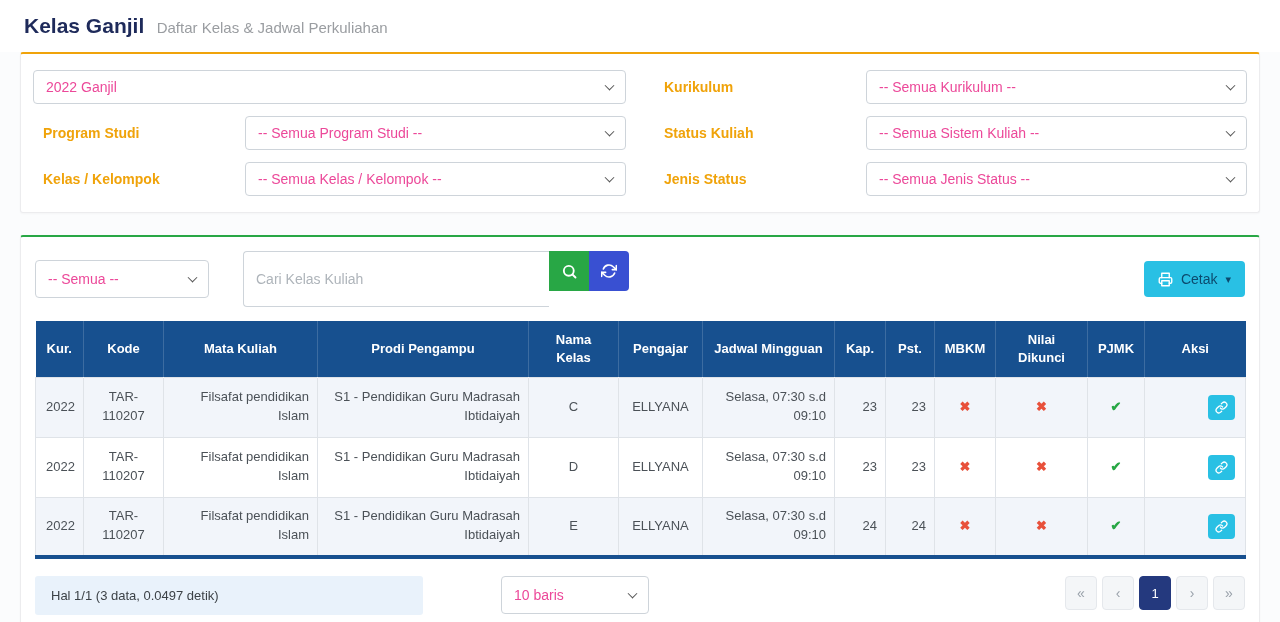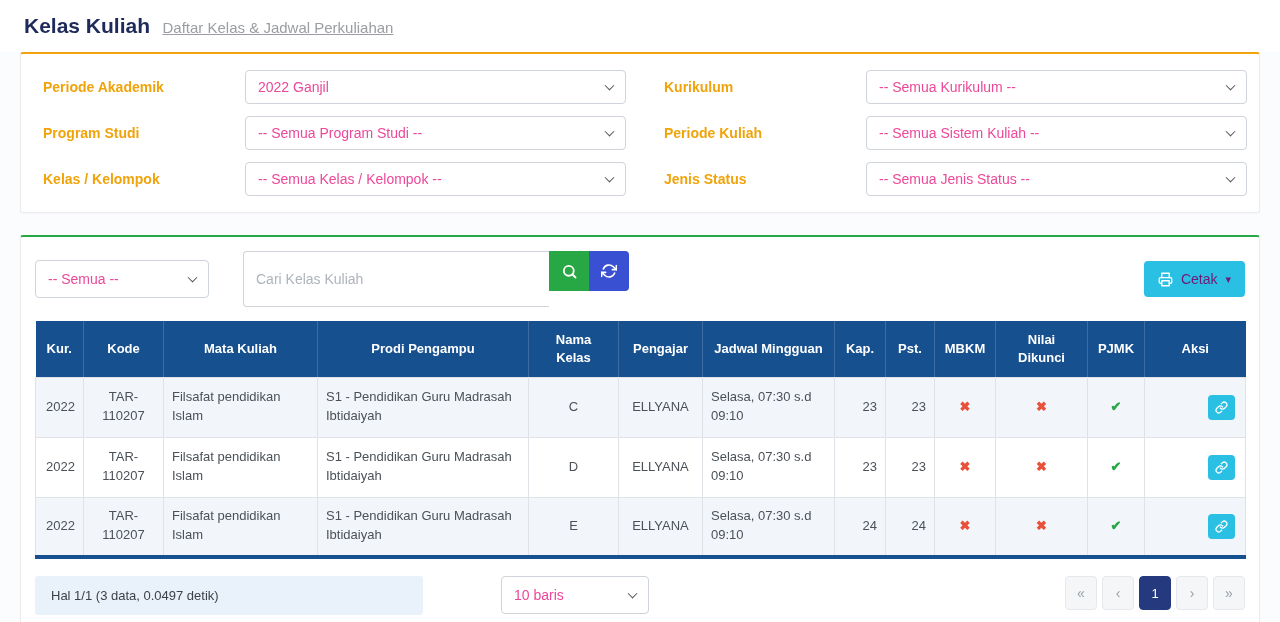--- a/index.html
+++ b/index.html
@@ -2,21 +2,21 @@
 <html><head>
 <meta charset="utf-8">
 <style>
   * { margin:0; padding:0; box-sizing:border-box; }
   html,body { width:1280px; height:622px; overflow:hidden; }
   body { font-family:"Liberation Sans", sans-serif; background:#fbfcfd; color:#444; }
 
   
   .page-header { padding:14px 24px 14px; background:#fff; }
   .page-title { display:inline; font-size:21px; font-weight:bold; color:#1e2a5a; }
-  .page-subtitle { display:inline; font-size:15px; color:#9a9da1; margin-left:8px; font-weight:normal;text-decoration:underline; }
+  .page-subtitle { display:inline; font-size:15px; color:#9a9da1; margin-left:8px; font-weight:normal; }
 
   
   .card { margin:0 20px; background:#fff; border:1px solid #ececee; border-radius:3px; box-shadow:0 1px 2px rgba(0,0,0,.03); }
   .card.filters { border-top:2px solid #f0a30a; padding:16px 12px 16px; }
   .card.main { border-top:2px solid #28a745; margin-top:22px; padding:14px 14px 0; }
 
   
   .filter-grid { display:grid; grid-template-columns:1fr 1fr; column-gap:28px; row-gap:12px; }
   .filter-row { display:flex; align-items:center; }
   .filter-label { width:212px; flex:none; font-size:14px; font-weight:bold; color:#f0a30a; padding-left:10px; }
@@ -35,33 +35,33 @@
   .sel-wrap.w-small { flex:none; width:174px; }
   .sel-wrap.w-small select, .sel-wrap.w-rows select { height:38px; }
   .search-group { display:flex; margin-left:34px; }
   .search-input { width:306px; height:56px; border:1px solid #ced4da; border-right:none;
     border-radius:4px 0 0 4px; padding:0 12px; font-size:14px; color:#555;
     font-family:"Liberation Sans", sans-serif; }
   .search-input::placeholder { color:#aeb4ba; }
   .btn { border:none; cursor:pointer; display:inline-flex; align-items:center; justify-content:center; }
   .btn-search { width:40px; height:40px; background:#28a745; }
   .btn-refresh { width:40px; height:40px; background:#3950d2; border-radius:0 4px 4px 0; }
-  .btn-print { margin-left:auto; height:36px; background:#29c0e4; color:#701a75; border-radius:4px;
+  .btn-print { margin-left:auto; height:36px; background:#29c0e4; color:#0c4a6e; border-radius:4px;
     padding:0 14px; font-size:14px; gap:8px; }
   .caret { font-size:11px; line-height:1; }
 
   
   table { width:100%; border-collapse:collapse; margin-top:14px; border-bottom:4px solid #17508f; table-layout:fixed; }
   thead th { background:#17508f; color:#fff; font-size:13px; font-weight:bold; height:56px;
     padding:6px 8px; border-right:1px solid rgba(255,255,255,.16); vertical-align:middle; text-align:center; line-height:1.35; }
   thead th:last-child { border-right:none; }
   tbody td { font-size:13px; color:#4b5157; height:60px; padding:8px 8px;
     border:1px solid #dfe3e8; vertical-align:middle; line-height:1.45; background-clip:padding-box; }
   tbody tr:nth-child(odd) td { background:#f2f5fa; }
-  td.ta-c { text-align:center; } td.ta-r { text-align:right; } td.ta-l { text-align:left; }
+  td.ta-c { text-align:center; } td.ta-r { text-align:right; } td.ta-l { text-align:right; }
   td.mark { text-align:center; font-size:13px; font-weight:bold; }
   td.mark.red { color:#e8503a; } td.mark.green { color:#28a745; }
   .btn-link { width:27px; height:25px; background:#29c0e4; border-radius:4px; }
   td.aksi { text-align:right; padding-right:10px; }
 
   
   .table-footer { display:flex; align-items:flex-start; padding:17px 0 18px; }
   .info-box { flex:none; width:388px; background:#e9f2fb; border-radius:3px;
     padding:12px 16px; font-size:13px; color:#3c4247; }
   .sel-wrap.w-rows { flex:none; width:170px; margin-left:56px;padding-left:22px; }
@@ -69,29 +69,28 @@
   .page-btn { min-width:32px; height:34px; padding:0 11px; border:1px solid #e5e8ec;
     background:#f4f6f8; color:#99a1aa; border-radius:4px; font-size:14px; }
   .page-btn.active { background:#24397e; border-color:#24397e; color:#fff; font-size:13px; }
 
   svg { display:block; }
 </style>
 </head>
 <body>
 
 <div class="page-header">
-  <h1 class="page-title">Kelas Kuliah</h1>
+  <h1 class="page-title">Kelas Ganjil</h1>
   <span class="page-subtitle">Daftar Kelas &amp; Jadwal Perkuliahan</span>
 </div>
 
 <div class="card filters">
   <div class="filter-grid">
 
     <div class="filter-row">
-      <span class="filter-label">Periode Akademik</span>
       <span class="sel-wrap">
         <select>
           <option>2022 Ganjil</option>
         </select>
         <i class="chev"></i>
       </span>
     </div>
     <div class="filter-row">
       <span class="filter-label">Kurikulum</span>
       <span class="sel-wrap">
@@ -105,21 +104,21 @@
     <div class="filter-row">
       <span class="filter-label">Program Studi</span>
       <span class="sel-wrap">
         <select>
           <option>-- Semua Program Studi --</option>
         </select>
         <i class="chev"></i>
       </span>
     </div>
     <div class="filter-row">
-      <span class="filter-label">Periode Kuliah</span>
+      <span class="filter-label">Status Kuliah</span>
       <span class="sel-wrap">
         <select>
           <option>-- Semua Sistem Kuliah --</option>
         </select>
         <i class="chev"></i>
       </span>
     </div>
 
     <div class="filter-row">
       <span class="filter-label">Kelas / Kelompok</span>

